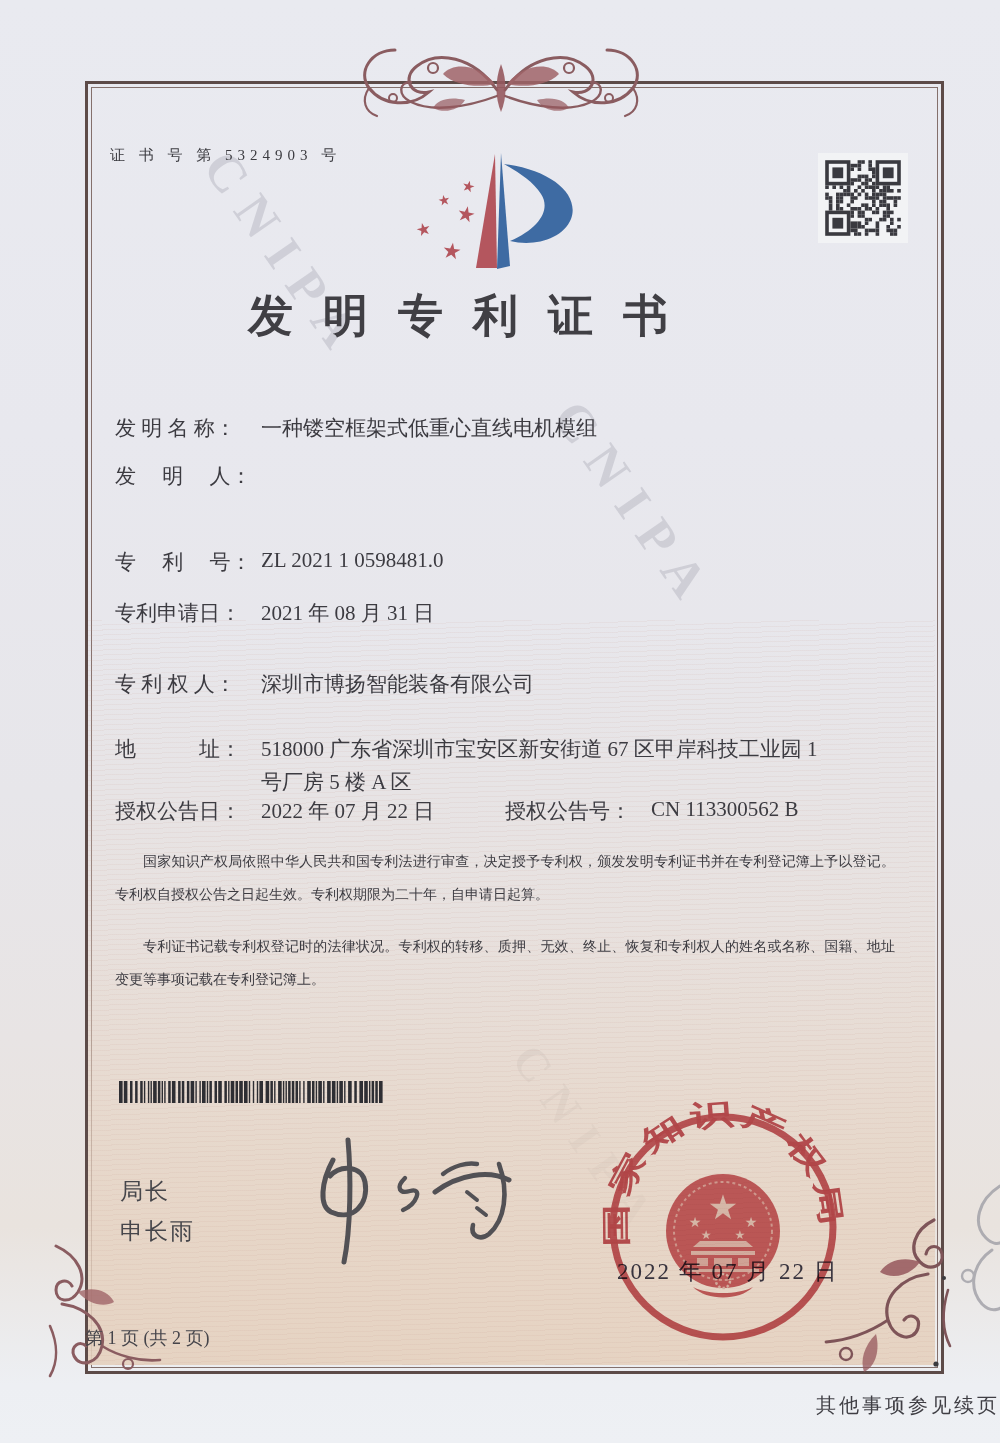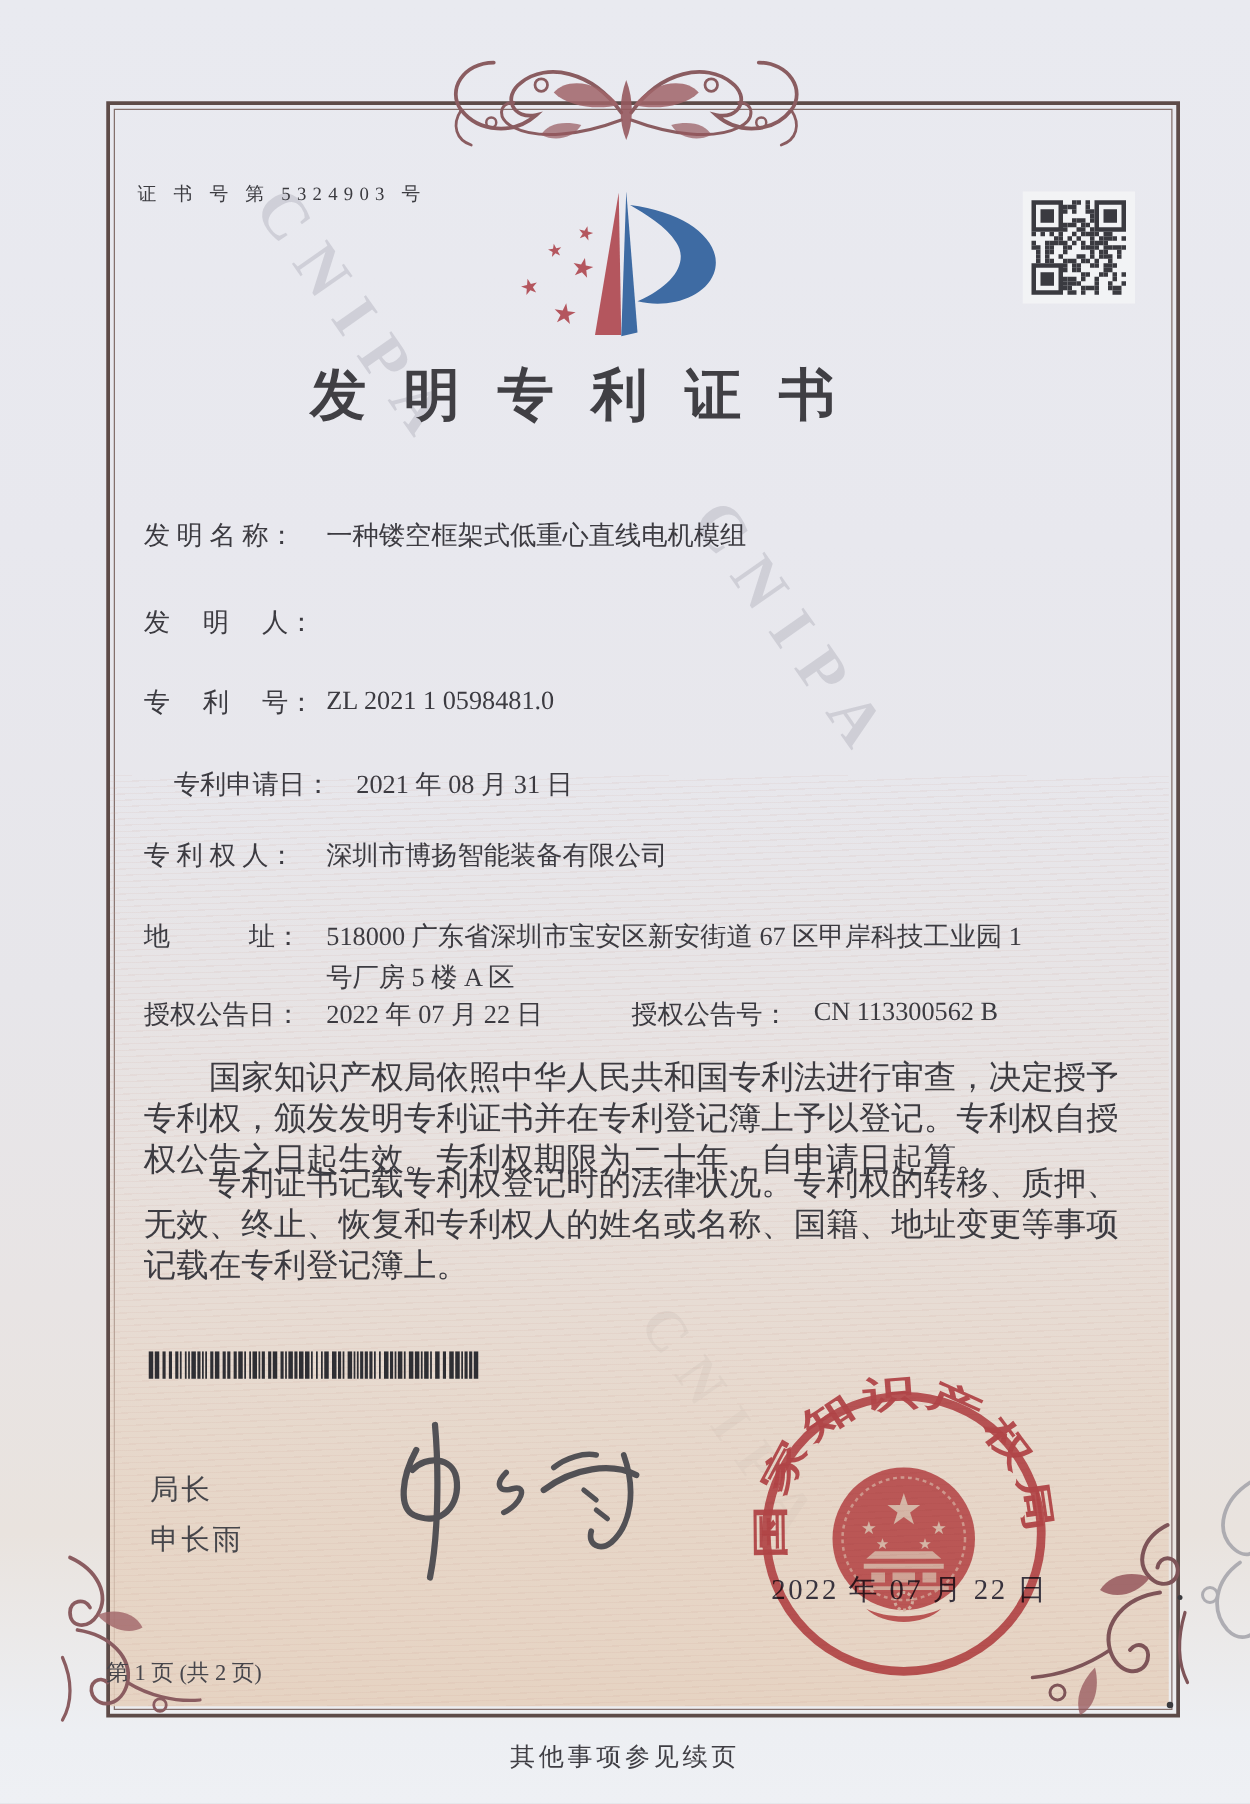--- a/index.html
+++ b/index.html
@@ -20,29 +20,29 @@
   .watermark{position:absolute;font-family:"Liberation Serif",serif;font-weight:bold;
     color:rgba(148,150,162,0.30);letter-spacing:16px;transform:rotate(55deg);transform-origin:left top;
     font-size:52px;pointer-events:none;white-space:nowrap;}
   .certno{left:110px;top:146px;font-size:15px;letter-spacing:5px;}
   .title{left:85px;top:286px;width:746px;text-align:center;font-size:45px;font-weight:bold;
     letter-spacing:30px;text-indent:30px;color:#403f44;}
   .row{position:absolute;left:115px;display:flex;font-size:21px;color:#3c3b41;}
   .row .lbl{width:146px;flex:0 0 146px;}
   .row .val{width:600px;}
   .grant2{left:505px;}
-  .para{position:absolute;left:115px;width:780px;font-size:26px;line-height:33px;
+  .para{position:absolute;left:115px;width:780px;font-size:14px;line-height:33px;
     text-align:justify;color:#3c3b41;}
   .para p{margin:0;text-indent:2em;}
   .director{position:absolute;left:120px;font-family:"Liberation Sans","DejaVu Sans",sans-serif;
     font-size:23px;color:#46464b;letter-spacing:2px;}
   .sealdate{position:absolute;left:617px;top:1256px;width:230px;font-size:23px;
     letter-spacing:2px;color:#38333e;z-index:5;}
   .pageinfo{position:absolute;left:85px;top:1326px;width:853px;font-size:18px;color:#46454b;}
-  .footnote{position:absolute;left:0;top:1392px;width:1000px;text-align:center;font-size:20px;color:#3f3e44;letter-spacing:3px;}
+  .footnote{position:absolute;left:0;top:1392px;width:1000px;text-align:right;font-size:20px;color:#3f3e44;letter-spacing:3px;}
   svg{display:block;}
   .seal-svg{mix-blend-mode:multiply;}
 </style>
 </head>
 <body>
 
 <div class="page">
 
   <div class="watermark" style="left:240px;top:140px;">CNIPA</div>
   <div class="watermark" style="left:590px;top:390px;">CNIPA</div>
@@ -244,28 +244,28 @@
       <rect x="3" y="17" width="5" height="5" fill="#f2f3f5"></rect>
       <rect x="4" y="18" width="3" height="3" fill="#3a3a40"></rect>
     </svg>
 
   <div class="abs title">发明专利证书</div>
 
   <div class="row" style="top:414px;">
     <span class="lbl">发 明 名 称：</span>
     <span class="val">一种镂空框架式低重心直线电机模组</span>
   </div>
-  <div class="row" style="top:484px;flex-direction:column;">
+  <div class="row" style="top:462px;flex-direction:column;">
     <span class="lbl">发　 明　 人：</span>
   </div>
   <div class="row" style="top:548px;">
     <span class="lbl">专　 利　 号：</span>
     <span class="val">ZL 2021 1 0598481.0</span>
   </div>
-  <div class="row" style="top:613px;margin-left:24px;">
+  <div class="row" style="top:599px;">
     <span class="lbl">专利申请日：</span>
     <span class="val">2021 年 08 月 31 日</span>
   </div>
   <div class="row" style="top:670px;">
     <span class="lbl">专 利 权 人：</span>
     <span class="val">深圳市博扬智能装备有限公司</span>
   </div>
   <div class="row" style="top:733px;line-height:33px;">
     <span class="lbl">地　　　址：</span>
     <span class="val" style="width:566px;">518000 广东省深圳市宝安区新安街道 67 区甲岸科技工业园 1 号厂房 5 楼 A 区</span>

